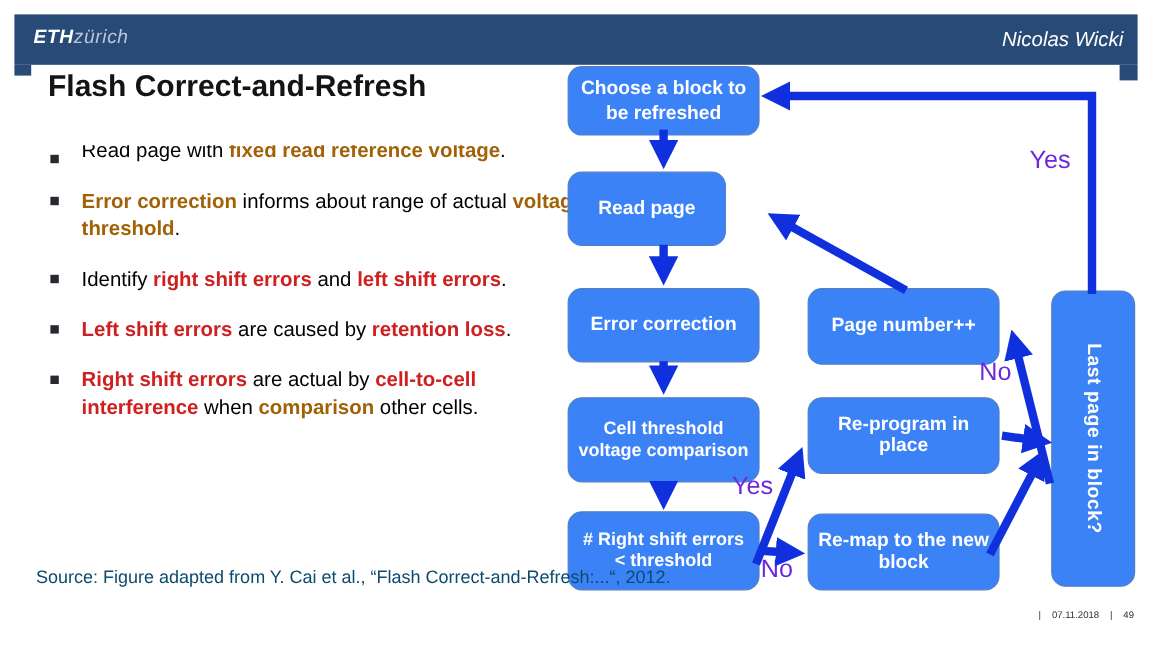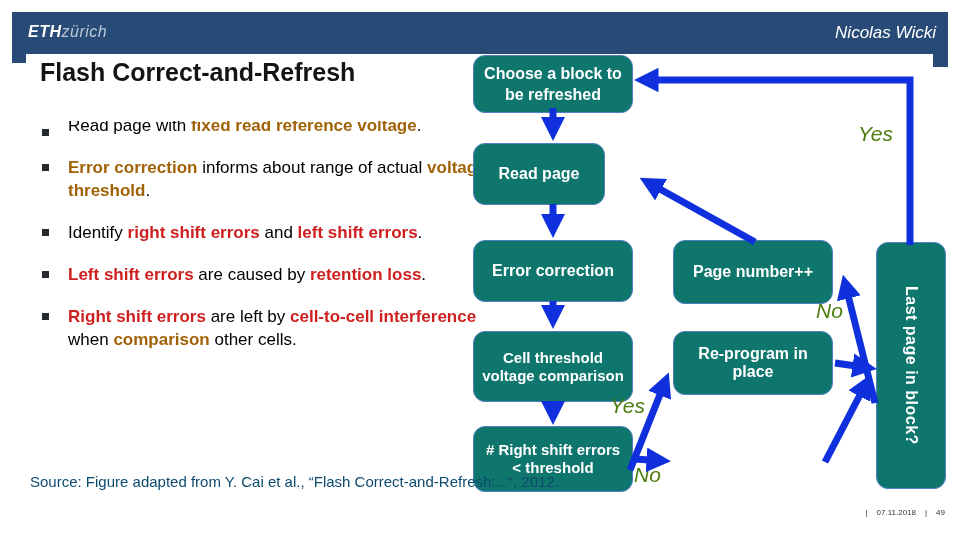--- a/index.html
+++ b/index.html
@@ -22,36 +22,36 @@
            font-size:17px;line-height:23px;color:#000;}
   .bullet{position:relative;padding-left:28px;margin-bottom:19px;}
   .bullet:first-child{margin-top:-7px;}
   .bullet .sq{position:absolute;left:2px;top:8px;width:7px;height:7px;background:#26292e;}
   .bullet:first-child .sq{top:15px;}
   .seg-k{color:#000;}
   .seg-b{color:#a16207;font-weight:bold;}
   .seg-r{color:#cf2020;font-weight:bold;}
 
   
-  .node{position:absolute;background:#0f766e;border:1px solid #527fc4;border-radius:12px;
+  .node{position:absolute;background:#3b82f6;border:1px solid #527fc4;border-radius:12px;
         color:#fff;font-weight:bold;font-size:15px;line-height:18px;display:flex;
         align-items:center;justify-content:center;text-align:center;box-sizing:border-box;
         padding:4px 6px;}
   .n-choose{left:473px;top:55px;width:160px;height:58px;font-size:16px;line-height:21px;}
   .n-read{left:473px;top:143px;width:132px;height:62px;font-size:16px;}
   .n-errc{left:473px;top:240px;width:160px;height:62px;font-size:16px;}
   .n-cellth{left:473px;top:331px;width:160px;height:71px;}
   .n-rshift{left:473px;top:426px;width:160px;height:66px;}
   .n-pagenum{left:673px;top:240px;width:160px;height:64px;font-size:16px;}
   .n-reprog{left:673px;top:331px;width:160px;height:64px;font-size:16px;}
   .n-remap{left:673px;top:428px;width:160px;height:64px;font-size:16px;}
   .n-lastpage{left:876px;top:242px;width:70px;height:247px;}
   .n-lastpage .vtext{writing-mode:vertical-rl;font-size:16px;letter-spacing:.5px;}
 
-  .fc-label{position:absolute;color:#4d7c0f;font-size:21px;font-style:italic;}
+  .fc-label{position:absolute;color:#6d28d9;font-size:21px;}
   .l-yes-top{left:858px;top:122px;}
   .l-no-upper{left:816px;top:299px;}
   .l-yes-lower{left:610px;top:394px;}
   .l-no-lower{left:634px;top:463px;}
 
   .arrows{position:absolute;left:0;top:0;width:960px;height:540px;pointer-events:none;}
 
   
   .source{position:absolute;left:30px;top:473px;font-size:15px;color:#0c4a6e;}
   .meta{position:absolute;right:15px;top:508px;font-size:8px;color:#333;display:flex;gap:9px;align-items:center;}
@@ -69,30 +69,31 @@
   </div>
   <div class="author">Nicolas Wicki</div>
 
   <div class="page-title">Flash Correct-and-Refresh</div>
 
   <div class="bullets">
     <div class="bullet"><span class="sq"></span><span><span class="seg-k">Read page with </span><span class="seg-b">fixed read reference voltage</span><span class="seg-k">.</span></span></div>
     <div class="bullet"><span class="sq"></span><span><span class="seg-b">Error correction</span><span class="seg-k"> informs about range of actual </span><span class="seg-b">voltage threshold</span><span class="seg-k">.</span></span></div>
     <div class="bullet"><span class="sq"></span><span><span class="seg-k">Identify </span><span class="seg-r">right shift errors</span><span class="seg-k"> and </span><span class="seg-r">left shift errors</span><span class="seg-k">.</span></span></div>
     <div class="bullet"><span class="sq"></span><span><span class="seg-r">Left shift errors</span><span class="seg-k"> are caused by </span><span class="seg-r">retention loss</span><span class="seg-k">.</span></span></div>
-    <div class="bullet"><span class="sq"></span><span><span class="seg-r">Right shift errors</span><span class="seg-k"> are left by </span><span class="seg-r">cell-to-cell interference</span><span class="seg-k"> when </span><span class="seg-b">comparison</span><span class="seg-k"> other cells.</span></span></div>
+    <div class="bullet"><span class="sq"></span><span><span class="seg-r">Right shift errors</span><span class="seg-k"> are actual by </span><span class="seg-r">cell-to-cell interference</span><span class="seg-k"> when </span><span class="seg-b">comparison</span><span class="seg-k"> other cells.</span></span></div>
   </div>
 
   <div class="node n-choose">Choose a block to be refreshed</div>
   <div class="node n-read">Read page</div>
   <div class="node n-errc">Error correction</div>
   <div class="node n-cellth">Cell threshold voltage comparison</div>
   <div class="node n-rshift"># Right shift errors &lt; threshold</div>
   <div class="node n-pagenum">Page number++</div>
   <div class="node n-reprog">Re-program in place</div>
+  <div class="node n-remap">Re-map to the new block</div>
   <div class="node n-lastpage">
     <span class="vtext">Last page in block?</span>
   </div>
 
   <div class="fc-label l-yes-top">Yes</div>
   <div class="fc-label l-no-upper">No</div>
   <div class="fc-label l-yes-lower">Yes</div>
   <div class="fc-label l-no-lower">No</div>
 
   <svg class="arrows" viewBox="0 0 960 540">

